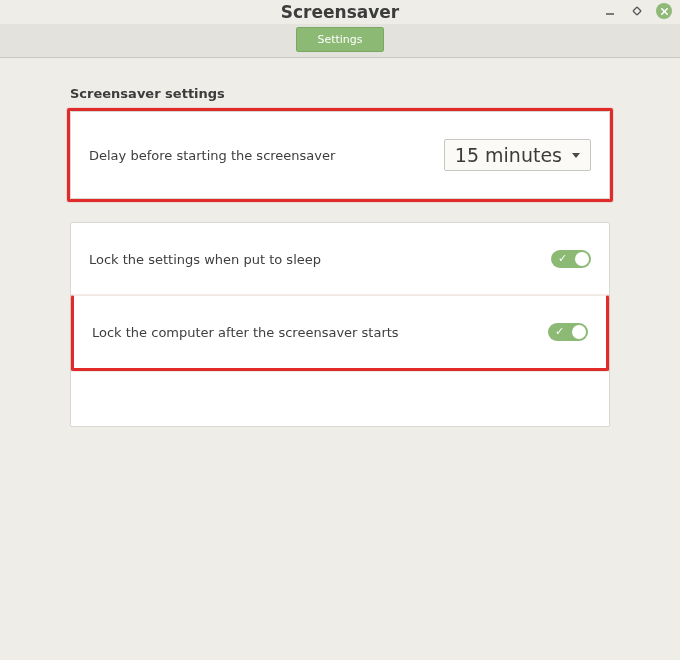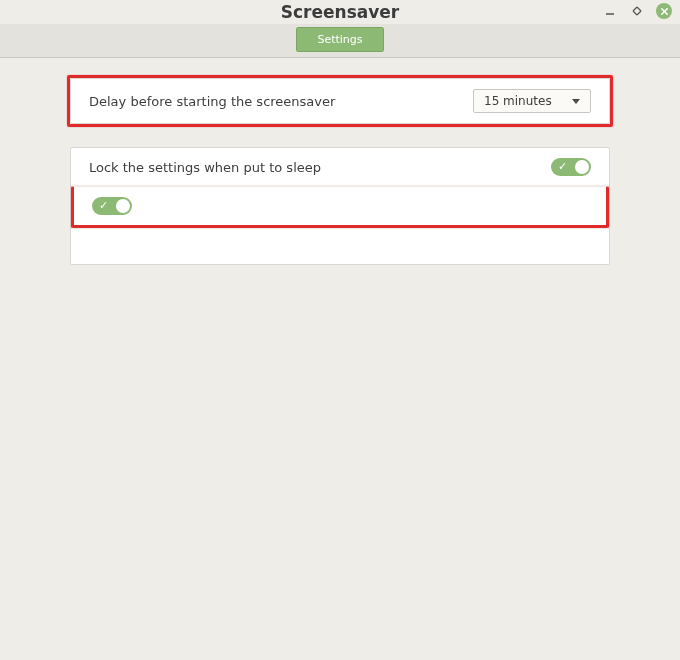--- a/index.html
+++ b/index.html
@@ -103,21 +103,21 @@
   }
 
   .card {
     background: #ffffff;
     border: 1px solid #d9d8d3;
     border-radius: 2px;
   }
   .row {
     display: flex;
     align-items: center;
-    padding: 10px 18px;
+    padding: 27px 18px;
     min-height: 36px;
   }
   .row + .row {
     border-top: 1px solid #eceae4;
   }
   .row-label {
     flex: 1;
     color: #3e3e3e;
   }
 
@@ -126,21 +126,21 @@
     min-width: 118px;
     padding: 4px 10px;
     border: 1px solid #c7c6c1;
     border-radius: 2px;
     background: #fbfaf6;
     display: flex;
     align-items: center;
     justify-content: space-between;
     gap: 10px;
     cursor: pointer;
-    font-size: 12px;
+    font-size: 19px;
     color: #3c3c3c;
   }
   .dropdown .caret {
     width: 0; height: 0;
     border-left: 4px solid transparent;
     border-right: 4px solid transparent;
     border-top: 5px solid #4a4a4a;
   }
 
   
@@ -205,20 +205,21 @@
 </div>
 
 <div class="tabbar-wrap">
   <div class="tabs">
     <div class="tab active">Settings</div>
   </div>
 </div>
 
 <div class="content">
 
+  <div class="section-heading">Screensaver settings</div>
 
   <div class="hl hl-wrap gap-20">
     <div class="card">
       <div class="row">
         <div class="row-label">Delay before starting the screensaver</div>
         <div class="dropdown">
           <span>15 minutes</span>
           <span class="caret"></span>
         </div>
       </div>
@@ -230,20 +231,21 @@
 
     <div class="row">
       <div class="row-label">Lock the settings when put to sleep</div>
       <div class="switch">
         <span class="check">✓</span>
         <span class="knob"></span>
       </div>
     </div>
 
     <div class="row hl" style="border-top:1px solid #eceae4;">
+      <div class="row-label">Lock the computer after the screensaver starts</div>
       <div class="switch">
         <span class="check">✓</span>
         <span class="knob"></span>
       </div>
     </div>
 
     <div class="row">
     </div>
 
   </div>

